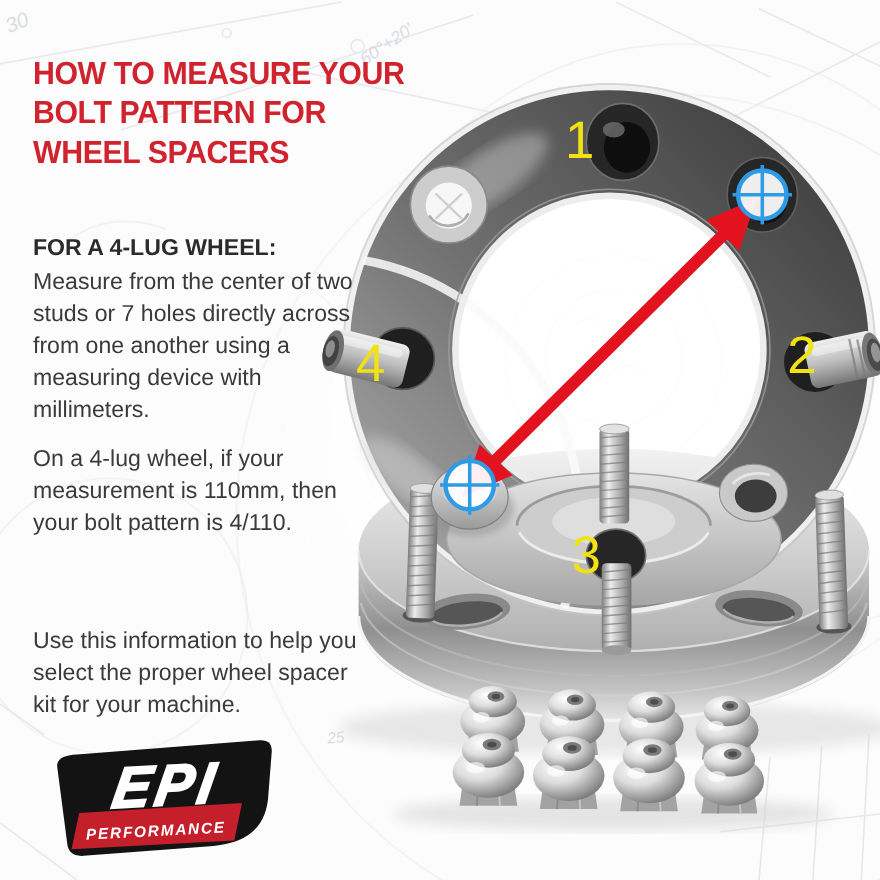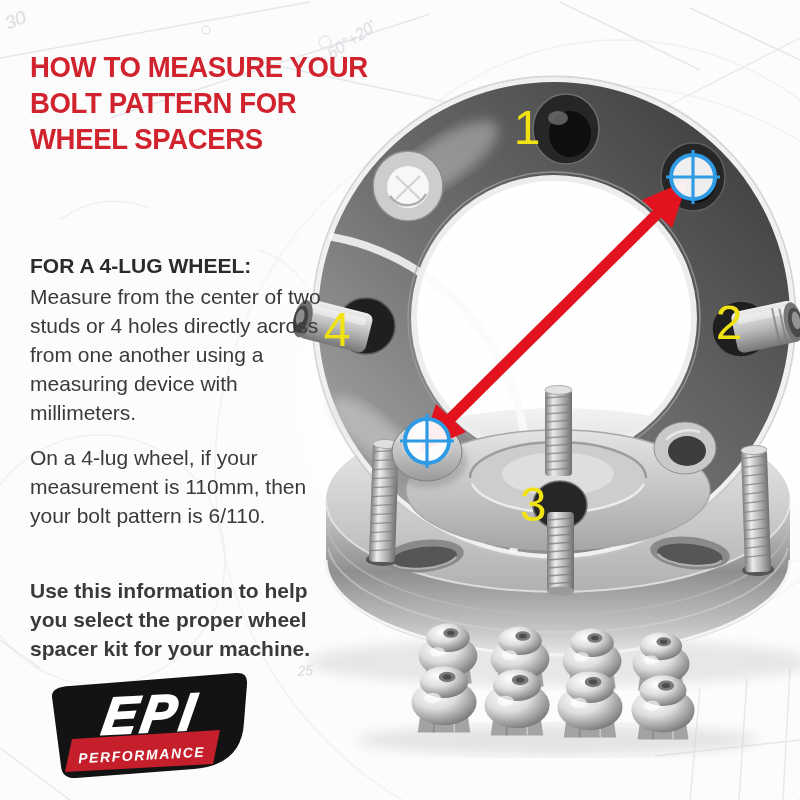--- a/index.html
+++ b/index.html
@@ -5,26 +5,26 @@
   html,body{margin:0;padding:0;}
   body{width:800px;height:800px;overflow:hidden;font-family:"Liberation Sans",sans-serif;}
   .stage{position:relative;width:800px;height:800px;background:#fcfcfd;overflow:hidden;}
   .bg-svg,.art-svg{position:absolute;left:0;top:0;}
   
   .title{
     position:absolute;left:30px;top:49px;width:420px;
     font-size:29px;font-weight:bold;line-height:36px;letter-spacing:-0.4px;
     color:#d0232e;transform:scaleX(0.95);transform-origin:left top;
   }
-  .section{position:absolute;left:30px;width:300px;color:#333;margin-top:40px;}
+  .section{position:absolute;left:30px;width:300px;color:#333;}
   .section .hd{font-size:21px;font-weight:bold;margin:0 0 4px 0;color:#2b2b2b;}
   .section .bd{font-size:21px;line-height:29px;margin:0;color:#3a3a3a;}
   .sec1{top:214px;}
   .sec2{top:403px;}
-  .sec3{top:536px;font-weight:bold;}
+  .sec3{top:568px;}
   
   .logo{position:absolute;left:34px;top:668px;width:222px;height:118px;}
   
   .lbl{fill:#f0e213;font-family:"Liberation Sans",sans-serif;font-size:48px;}
 </style>
 </head>
 <body>
 
 <div class="stage">
 
@@ -339,24 +339,24 @@
   </svg>
 
   <div class="title">
     <div>HOW TO MEASURE YOUR</div>
     <div>BOLT PATTERN FOR</div>
     <div>WHEEL SPACERS</div>
   </div>
 
   <div class="section sec1">
     <p class="hd">FOR A 4-LUG WHEEL:</p>
-    <p class="bd">Measure from the center of two studs or 4 holes directly across from one another using a measuring device with millimeters.</p>
+    <p class="bd">Measure from the center of two studs or 7 holes directly across from one another using a measuring device with millimeters.</p>
   </div>
   <div class="section sec2">
-    <p class="bd">On a 4-lug wheel, if your measurement is 110mm, then your bolt pattern is 6/110.</p>
+    <p class="bd">On a 4-lug wheel, if your measurement is 110mm, then your bolt pattern is 4/110.</p>
   </div>
   <div class="section sec3">
     <p class="bd">Use this information to help you select the proper wheel spacer kit for your machine.</p>
   </div>
 
   <div class="logo">
     <svg width="222" height="118" viewBox="0 0 222 118">
       <path d="M 36,18 L 202,5 Q 214,4 213,16 L 210,54 Q 208,97 160,101 L 42,110 Q 28,111 27,98 L 18,29 Q 17,19 36,18 Z" fill="#131313"></path>
       <path d="M 38,71 L 186,62 L 179,96 L 31,104 Z" fill="#c41f2b"></path>
       <text transform="translate(114,64) rotate(-3) skewX(-12)" text-anchor="middle" font-family="Liberation Sans, sans-serif" font-size="52" font-weight="bold" font-style="italic" fill="#ffffff" stroke="#ffffff" stroke-width="2" letter-spacing="4">EPI</text>

